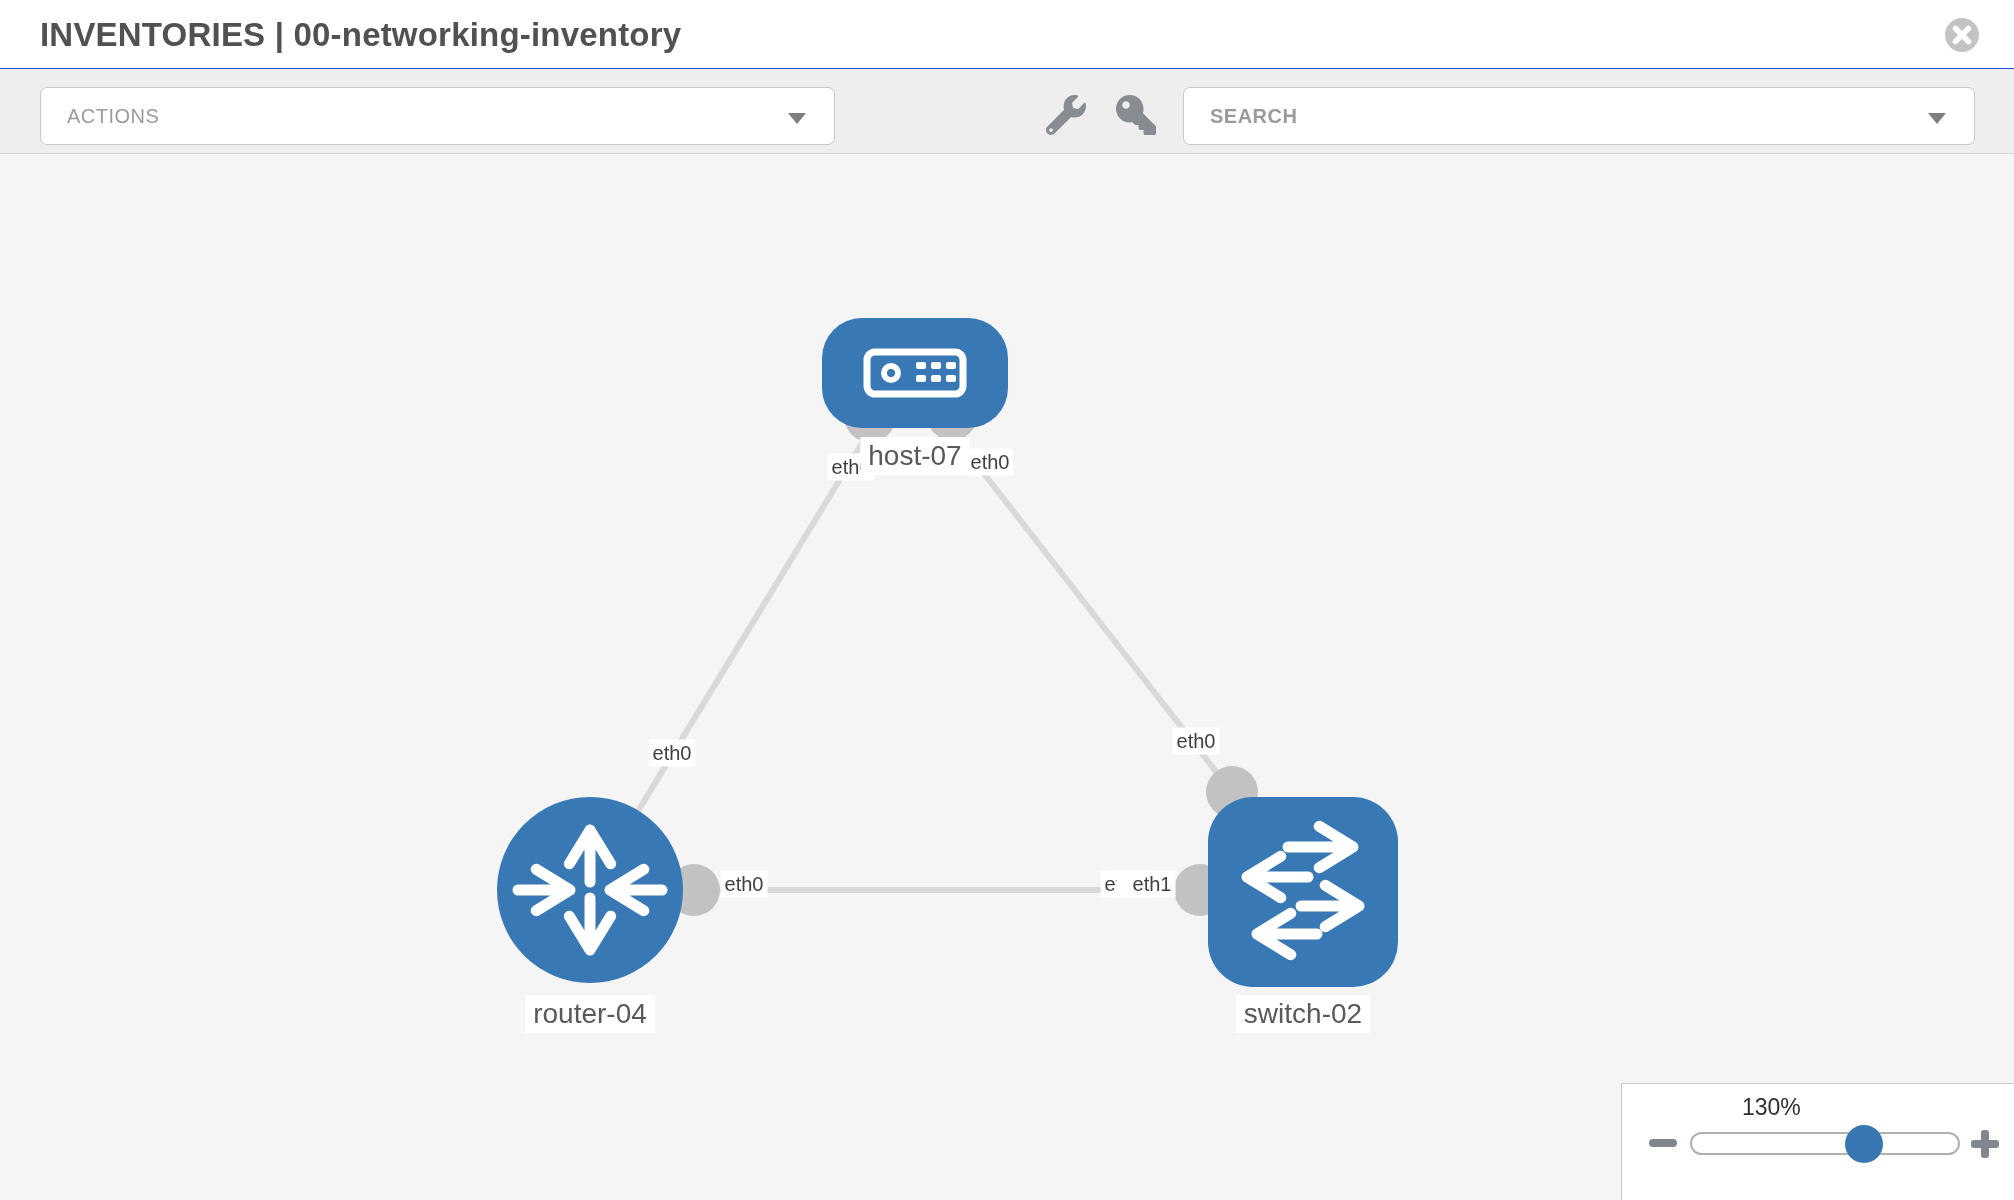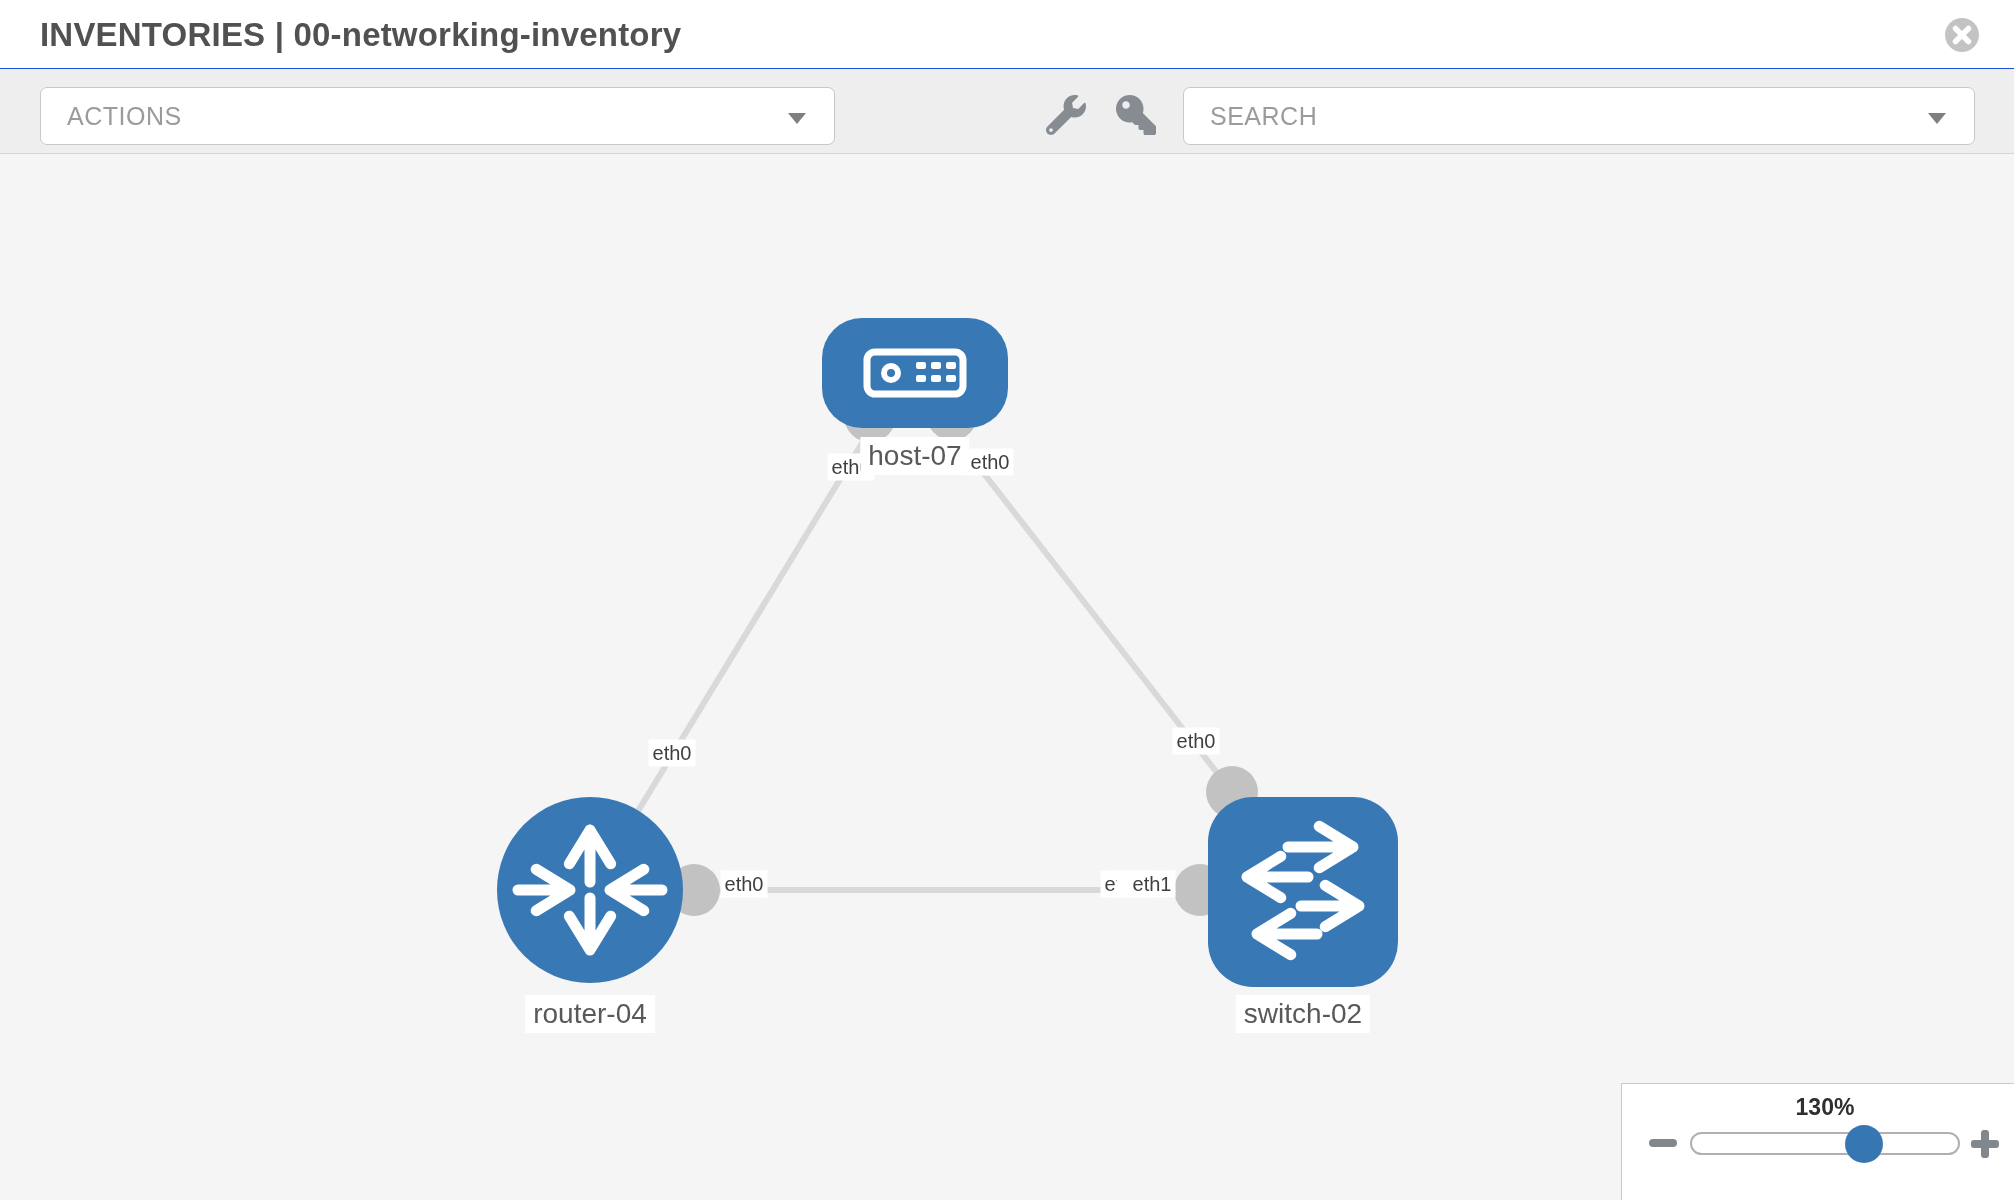--- a/index.html
+++ b/index.html
@@ -22,29 +22,29 @@
   .toolbar {
     position:absolute; left:0; top:69px; width:2014px; height:85px;
     background:#eeeeee; border-bottom:1px solid #d4d4d4;
   }
   .select-box {
     position:absolute; top:18px; height:58px; background:#fff;
     border:1px solid #c8c8c8; border-radius:7px; cursor:pointer;
   }
   .select-box .sel-label {
     position:absolute; left:26px; top:0; line-height:56px;
-    font-size:25px; color:#9b9b9b; letter-spacing:0.5px;
+    font-size:20px; color:#9b9b9b; letter-spacing:0.5px;
   }
   .caret {
     position:absolute; right:28px; top:25px; width:0; height:0;
     border-left:9px solid transparent; border-right:9px solid transparent;
     border-top:11px solid #7f7f7f;
   }
   .actions-box { left:40px; width:795px; }
-  .search-box  { left:1183px; width:792px; }
+  .search-box  { left:1183px; width:792px;font-weight:bold; }
   .tool-icon { position:absolute; top:26px; width:40px; height:40px; cursor:pointer; }
   .wrench-btn { left:1046px; }
   .key-btn    { left:1116px; }
   
   .canvas {
     position:absolute; left:0; top:154px; width:2014px; height:1046px;
     background:#f5f5f5; overflow:hidden;
   }
   .canvas svg { position:absolute; left:0; top:0; }
   .labels { position:absolute; left:0; top:0; width:100%; height:100%; pointer-events:none; }
@@ -55,22 +55,22 @@
   .if-label {
     position:absolute; transform:translate(-50%,-50%);
     font-size:20px; color:#3f3f3f; background:#fff; padding:2px 4px; white-space:nowrap;
   }
   
   .zoom-panel {
     position:absolute; left:1621px; top:1083px; width:394px; height:118px;
     background:#fff; border:1px solid #c9c9c9;
   }
   .zoom-level {
-    position:absolute; left:120px; top:10px; width:166px; text-align:center;
-    font-size:23px; color:#2f2f2f;font-weight:bold;
+    position:absolute; left:120px; top:10px; width:166px; 
+    font-size:23px; color:#2f2f2f;
   }
   .zoom-minus { position:absolute; left:27px; top:55px; width:28px; height:8px;
     background:#82878d; border-radius:4px; cursor:pointer; }
   .zoom-track {
     position:absolute; left:68px; top:48px; width:270px; height:23px;
     background:#fff; border:2px solid #b0b0b0; border-radius:12px; cursor:pointer;
   }
   .zoom-thumb {
     position:absolute; top:41px; width:38px; height:38px; border-radius:50%;
     background:#3576b3; cursor:pointer;

